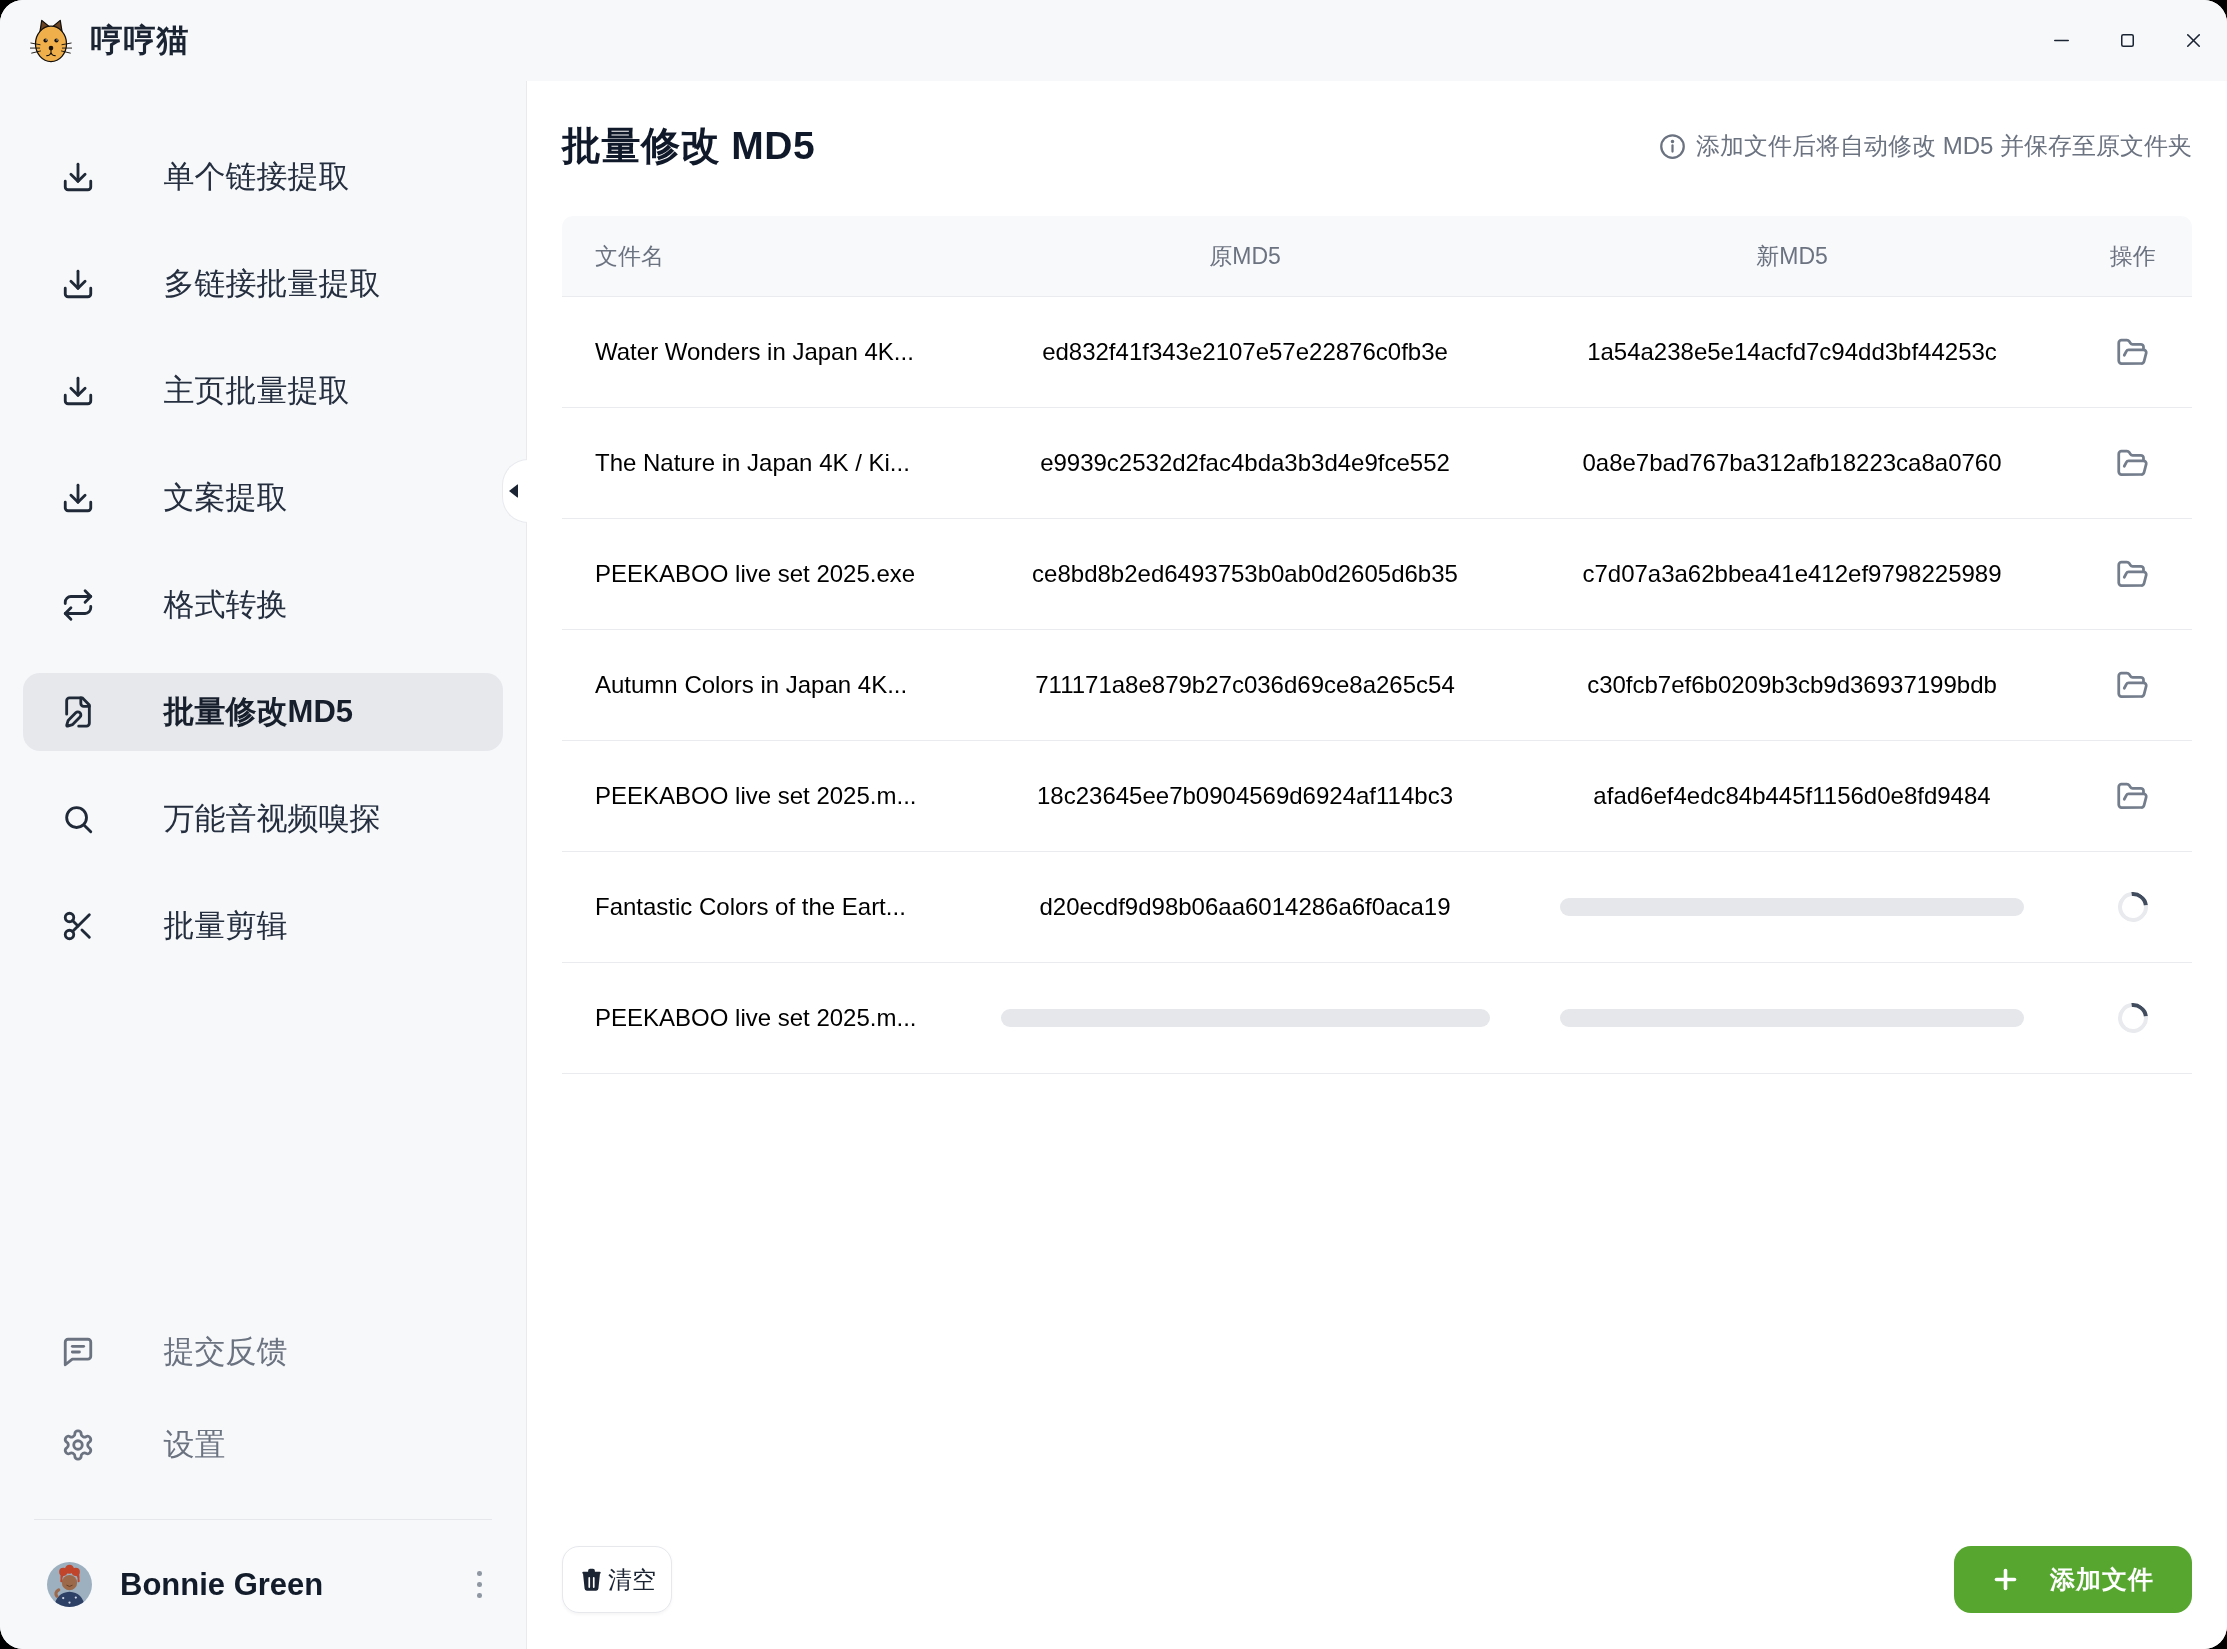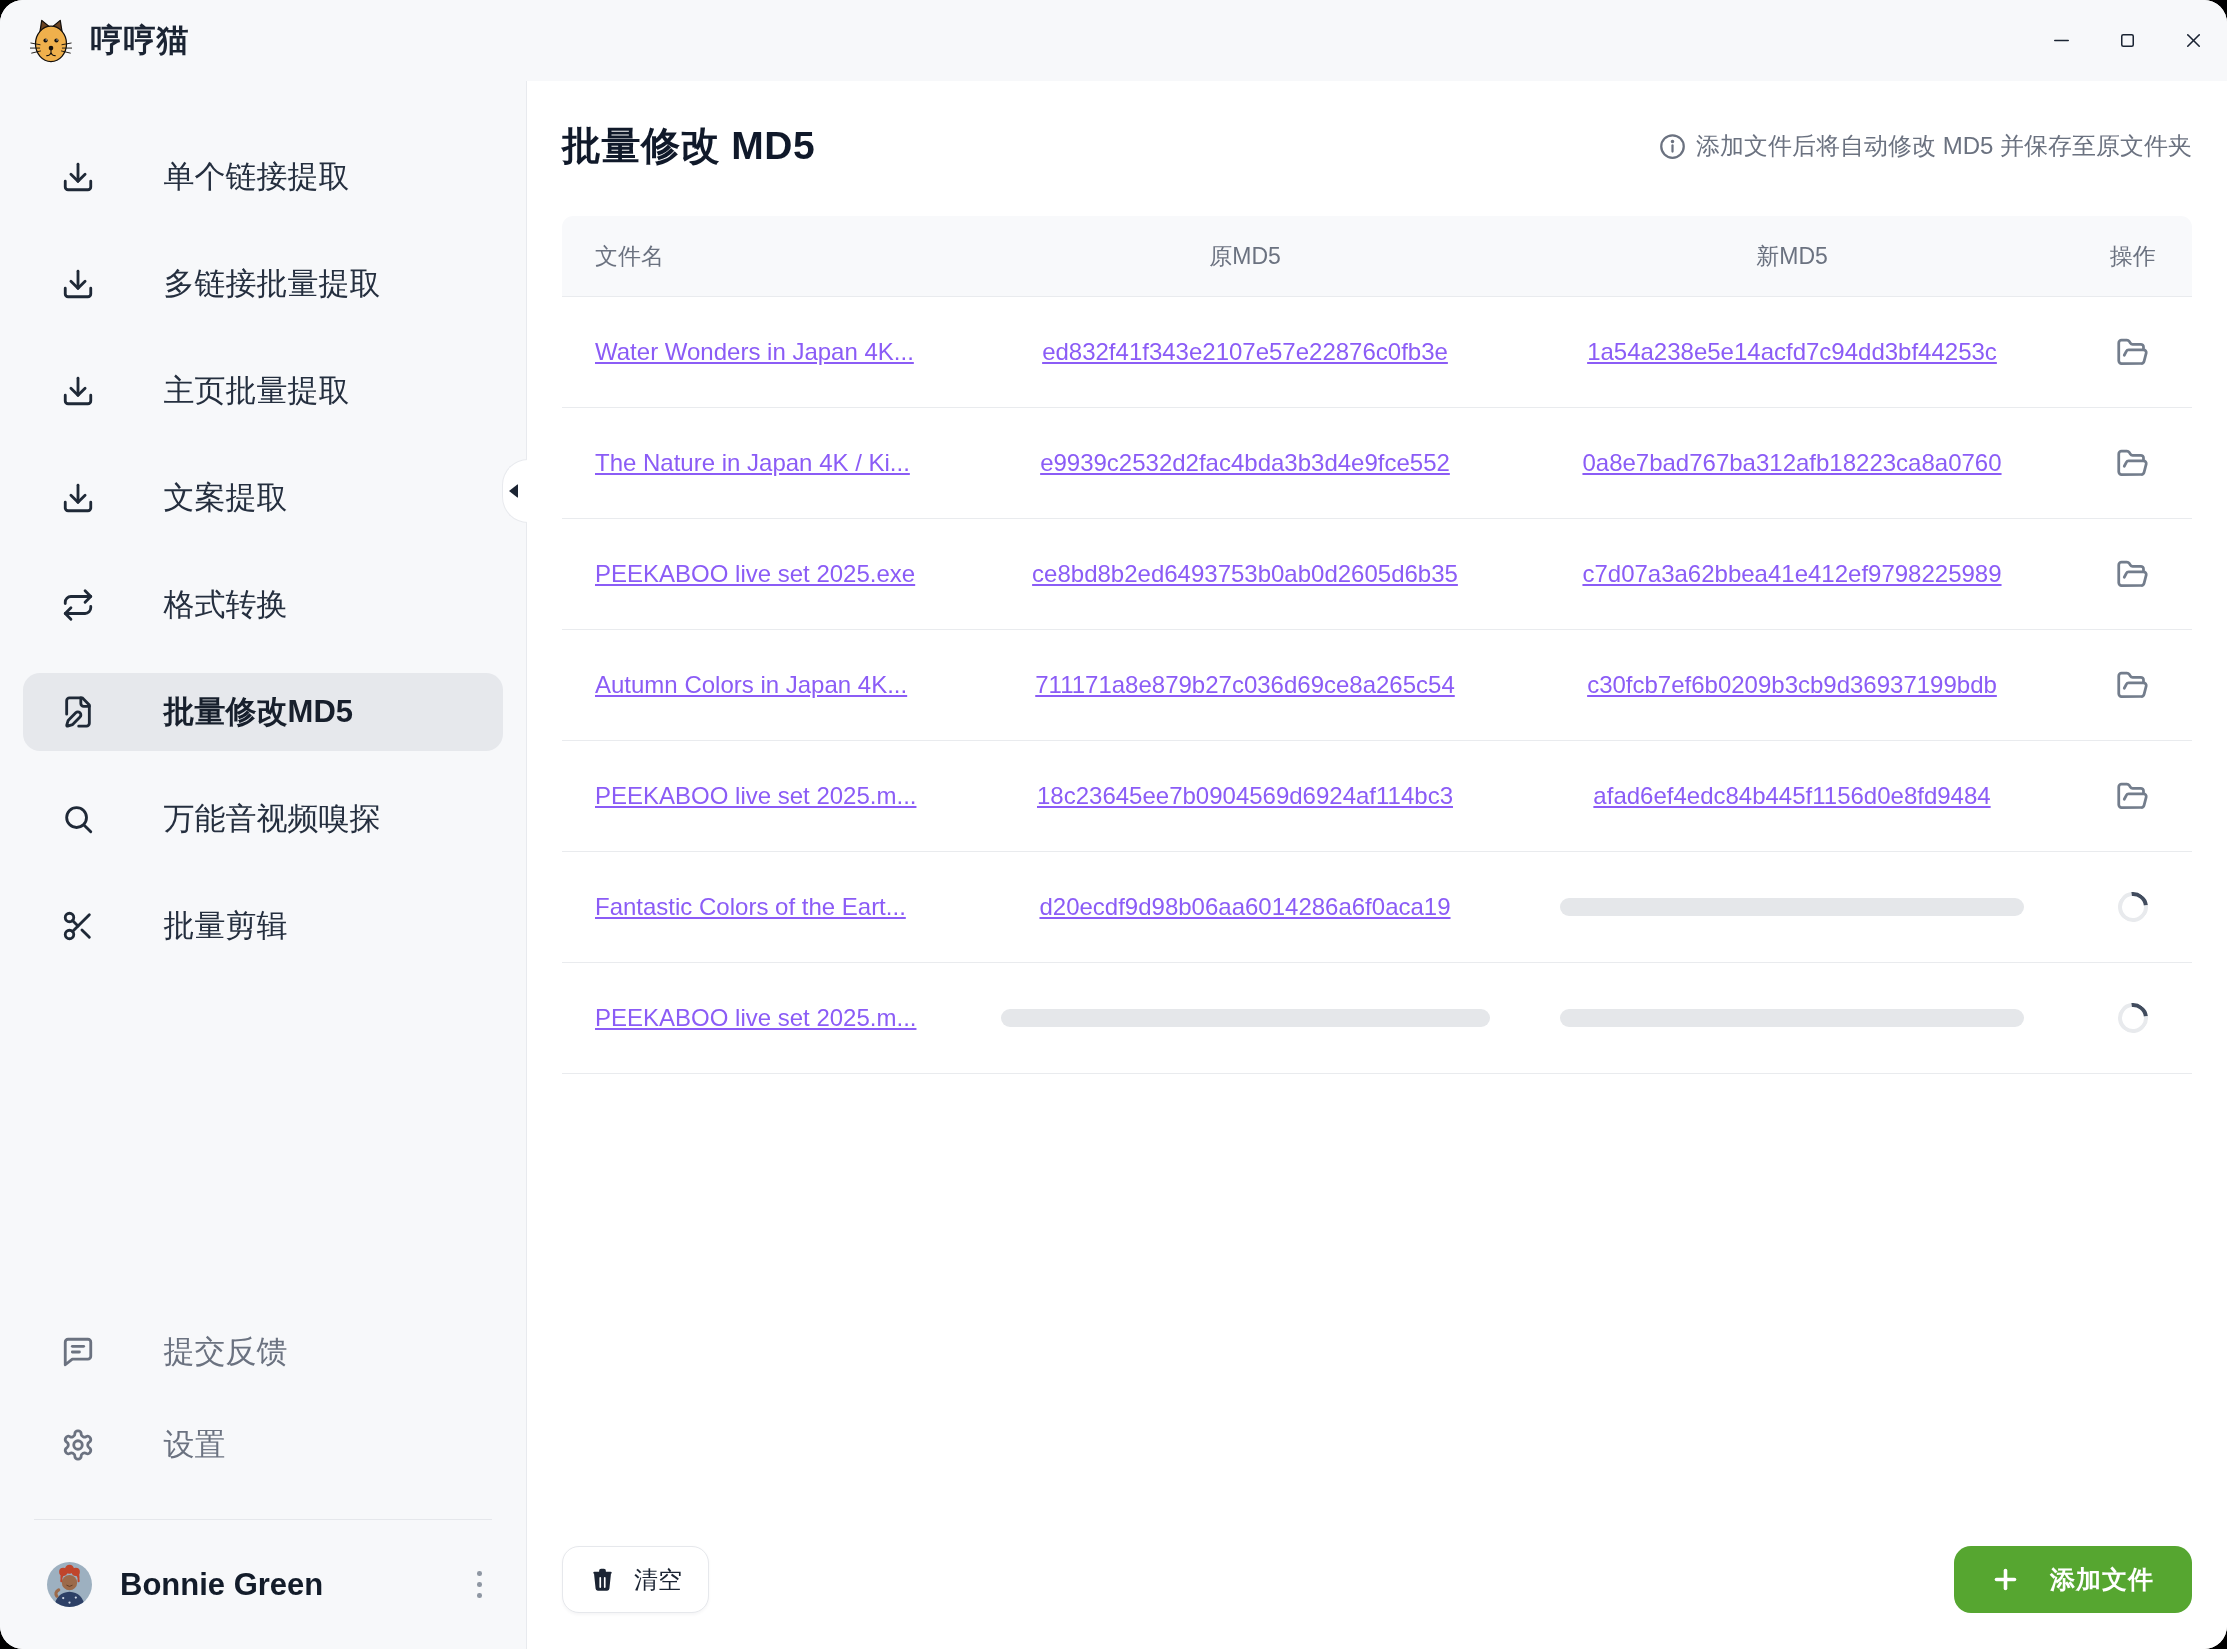--- a/index.html
+++ b/index.html
@@ -69,37 +69,37 @@
   .hint{ display:flex; align-items:center; gap:10.3px; color:#6b7280; font-size:24px; }
   .hint svg{ width:27px; height:27px; flex:0 0 27px; }
 
   
   .table{ margin-top:41px; }
   .t-head{
     height:81px; background:#f8f9fb; border-radius:11.3px 11.3px 0 0;
     display:flex; align-items:center; border-bottom:1.5px solid #e9ebee;
     color:#6b7280; font-size:23px; font-weight:500;
   }
-  .t-row{ height:111px; display:flex; align-items:center; border-bottom:1.5px solid #e9ebee; font-size:24px; color:#8b5cf6;text-decoration:underline; }
+  .t-row{ height:111px; display:flex; align-items:center; border-bottom:1.5px solid #e9ebee; font-size:24px; color:#000000; }
   .c-name{ flex:0 0 433px; padding-left:33px; text-align:left; white-space:nowrap; overflow:hidden; }
   .c-old{ flex:0 0 500px; text-align:center; display:flex; justify-content:center; align-items:center; }
   .c-new{ flex:1; text-align:center; display:flex; justify-content:center; align-items:center; }
   .c-act{ flex:0 0 103px; padding-right:15.5px; display:flex; justify-content:center; align-items:center; }
   .t-head .c-old,.t-head .c-new{ display:block; }
   .pill{ height:18.6px; border-radius:9.3px; background:#e5e7ea; }
   .pill.w-old{ width:489px; }
   .pill.w-new{ width:464px; }
   .folder-btn{ width:36px; height:36px; display:flex; align-items:center; justify-content:center; color:#737d8c; cursor:pointer; }
   .folder-btn svg{ width:33px; height:33px; }
   .spinner{ width:30px; height:30px; border-radius:50%; border:4.1px solid #e8eaed; border-top-color:#414c5e; transform:rotate(38deg); }
 
   
   .actions-bar{ position:absolute; left:35px; right:35px; bottom:36px; display:flex; align-items:center; justify-content:space-between; }
   .btn{ height:67px; border-radius:17px; display:flex; align-items:center; justify-content:center; cursor:pointer; }
-  .btn-clear{ background:#fff; border:1.5px solid #e6e8ec; padding:0 26px; gap:18px; color:#1b2433; font-size:24px; font-weight:500; box-shadow:0 1.5px 3.1px rgba(20,30,50,.04); }
+  .btn-clear{ background:#fff; border:1.5px solid #e6e8ec; padding:0 15px; gap:3px; color:#1b2433; font-size:24px; font-weight:500; box-shadow:0 1.5px 3.1px rgba(20,30,50,.04); }
   .btn-clear svg{ width:27px; height:27px; }
   .btn-add{ background:#56a630; border:none; padding:0 38px; gap:31px; color:#fff; font-size:25px; font-weight:700; letter-spacing:1px; }
   .btn-add svg{ width:27px; height:27px; }
 </style>
 </head>
 <body>
 
 <div class="window">
 
   <div class="titlebar">

